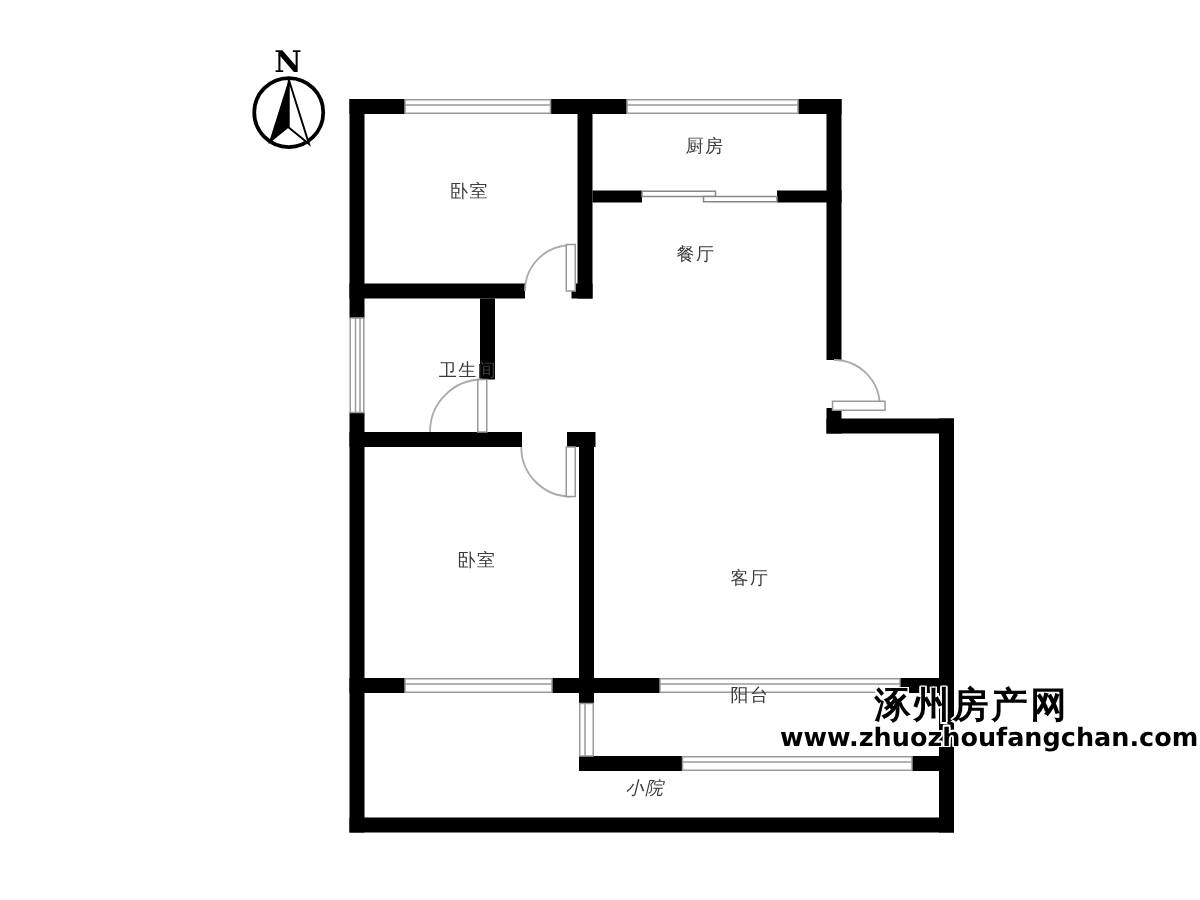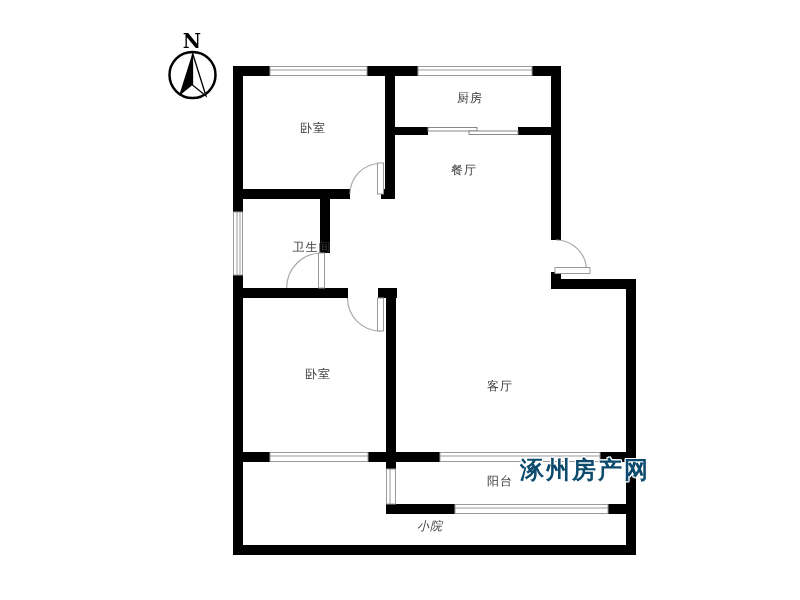--- a/index.html
+++ b/index.html
@@ -20,22 +20,22 @@
   .room-label{
     position:absolute;transform:translate(-50%,-50%);
     font-size:12px;color:#3a3a3a;letter-spacing:1px;white-space:nowrap;
   }
   .north-n{
     position:absolute;transform:translate(-50%,-50%);
     font-family:"DejaVu Serif","Liberation Serif",serif;
     font-weight:bold;font-size:20px;color:#000;
   }
   #watermark{
-    position:absolute;left:520px;top:458px;width:256px;
-    color:#0c4a6e;z-index:5;line-height:1;
+    position:absolute;left:520px;top:458px;width:256px;text-align:center;
+    color:#000000;z-index:5;line-height:1;
   }
   #watermark .wm-name{
     font-size:24px;font-weight:bold;letter-spacing:2px;
     text-shadow:-1px -1px 0 #fff,1px -1px 0 #fff,-1px 1px 0 #fff,1px 1px 0 #fff,0 -1px 0 #fff,0 1px 0 #fff,-1px 0 0 #fff,1px 0 0 #fff;
   }
   #watermark .wm-url{
     font-size:17px;font-weight:bold;margin-top:2px;
     text-shadow:-1px -1px 0 #fff,1px -1px 0 #fff,-1px 1px 0 #fff,1px 1px 0 #fff,0 -1px 0 #fff,0 1px 0 #fff,-1px 0 0 #fff,1px 0 0 #fff;
   }
 </style>
@@ -156,20 +156,21 @@
   </svg>
 
   <div class="north-n" style="left:192px;top:41px;">N</div>
 
   <div class="room-label" style="left:313px;top:128px;">卧室</div>
   <div class="room-label" style="left:470px;top:98px;">厨房</div>
   <div class="room-label" style="left:464px;top:170px;">餐厅</div>
   <div class="room-label" style="left:280px;top:247px;margin-left:32px;">卫生间</div>
   <div class="room-label" style="left:318px;top:374px;">卧室</div>
   <div class="room-label" style="left:500px;top:386px;">客厅</div>
-  <div class="room-label" style="left:500px;top:481px;">阳台</div>
+  <div class="room-label" style="left:500px;top:464px;">阳台</div>
   <div class="room-label" style="left:430px;top:526px;font-style:italic;">小院</div>
 
   <div id="watermark">
     <div class="wm-name">涿州房产网</div>
+    <div class="wm-url">www.zhuozhoufangchan.com</div>
   </div>
 
 </div>
 
 </body></html>

